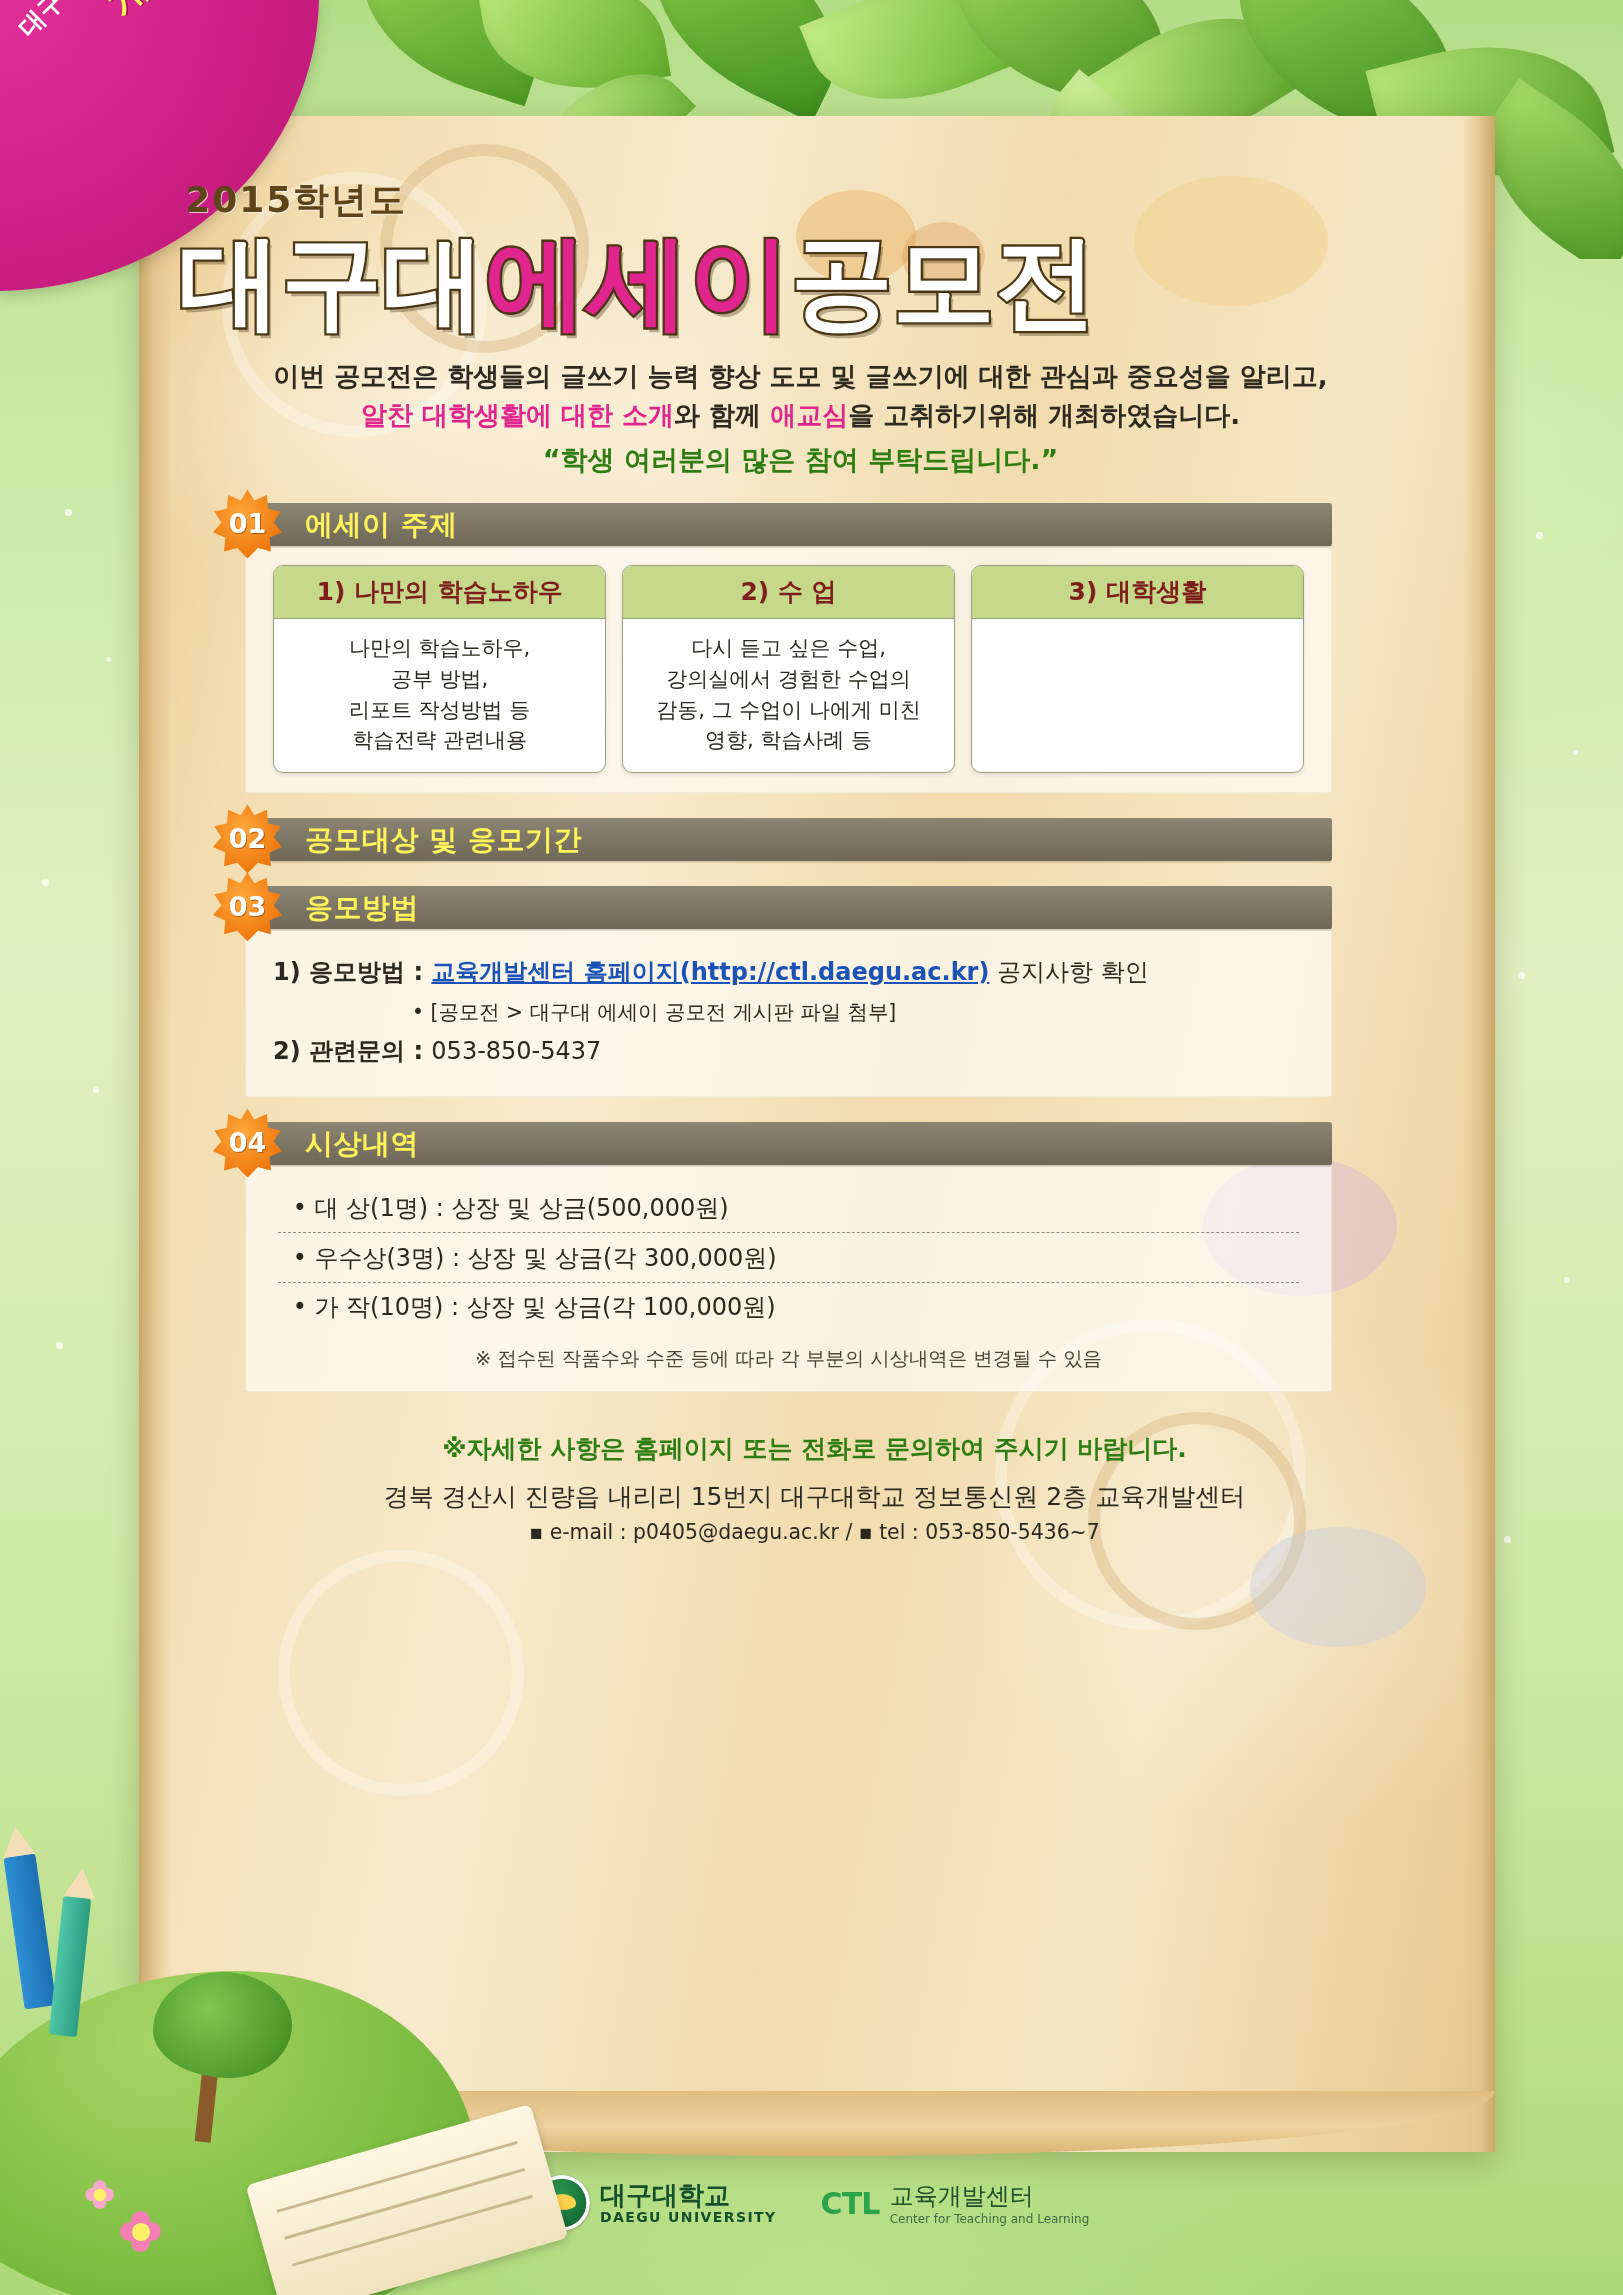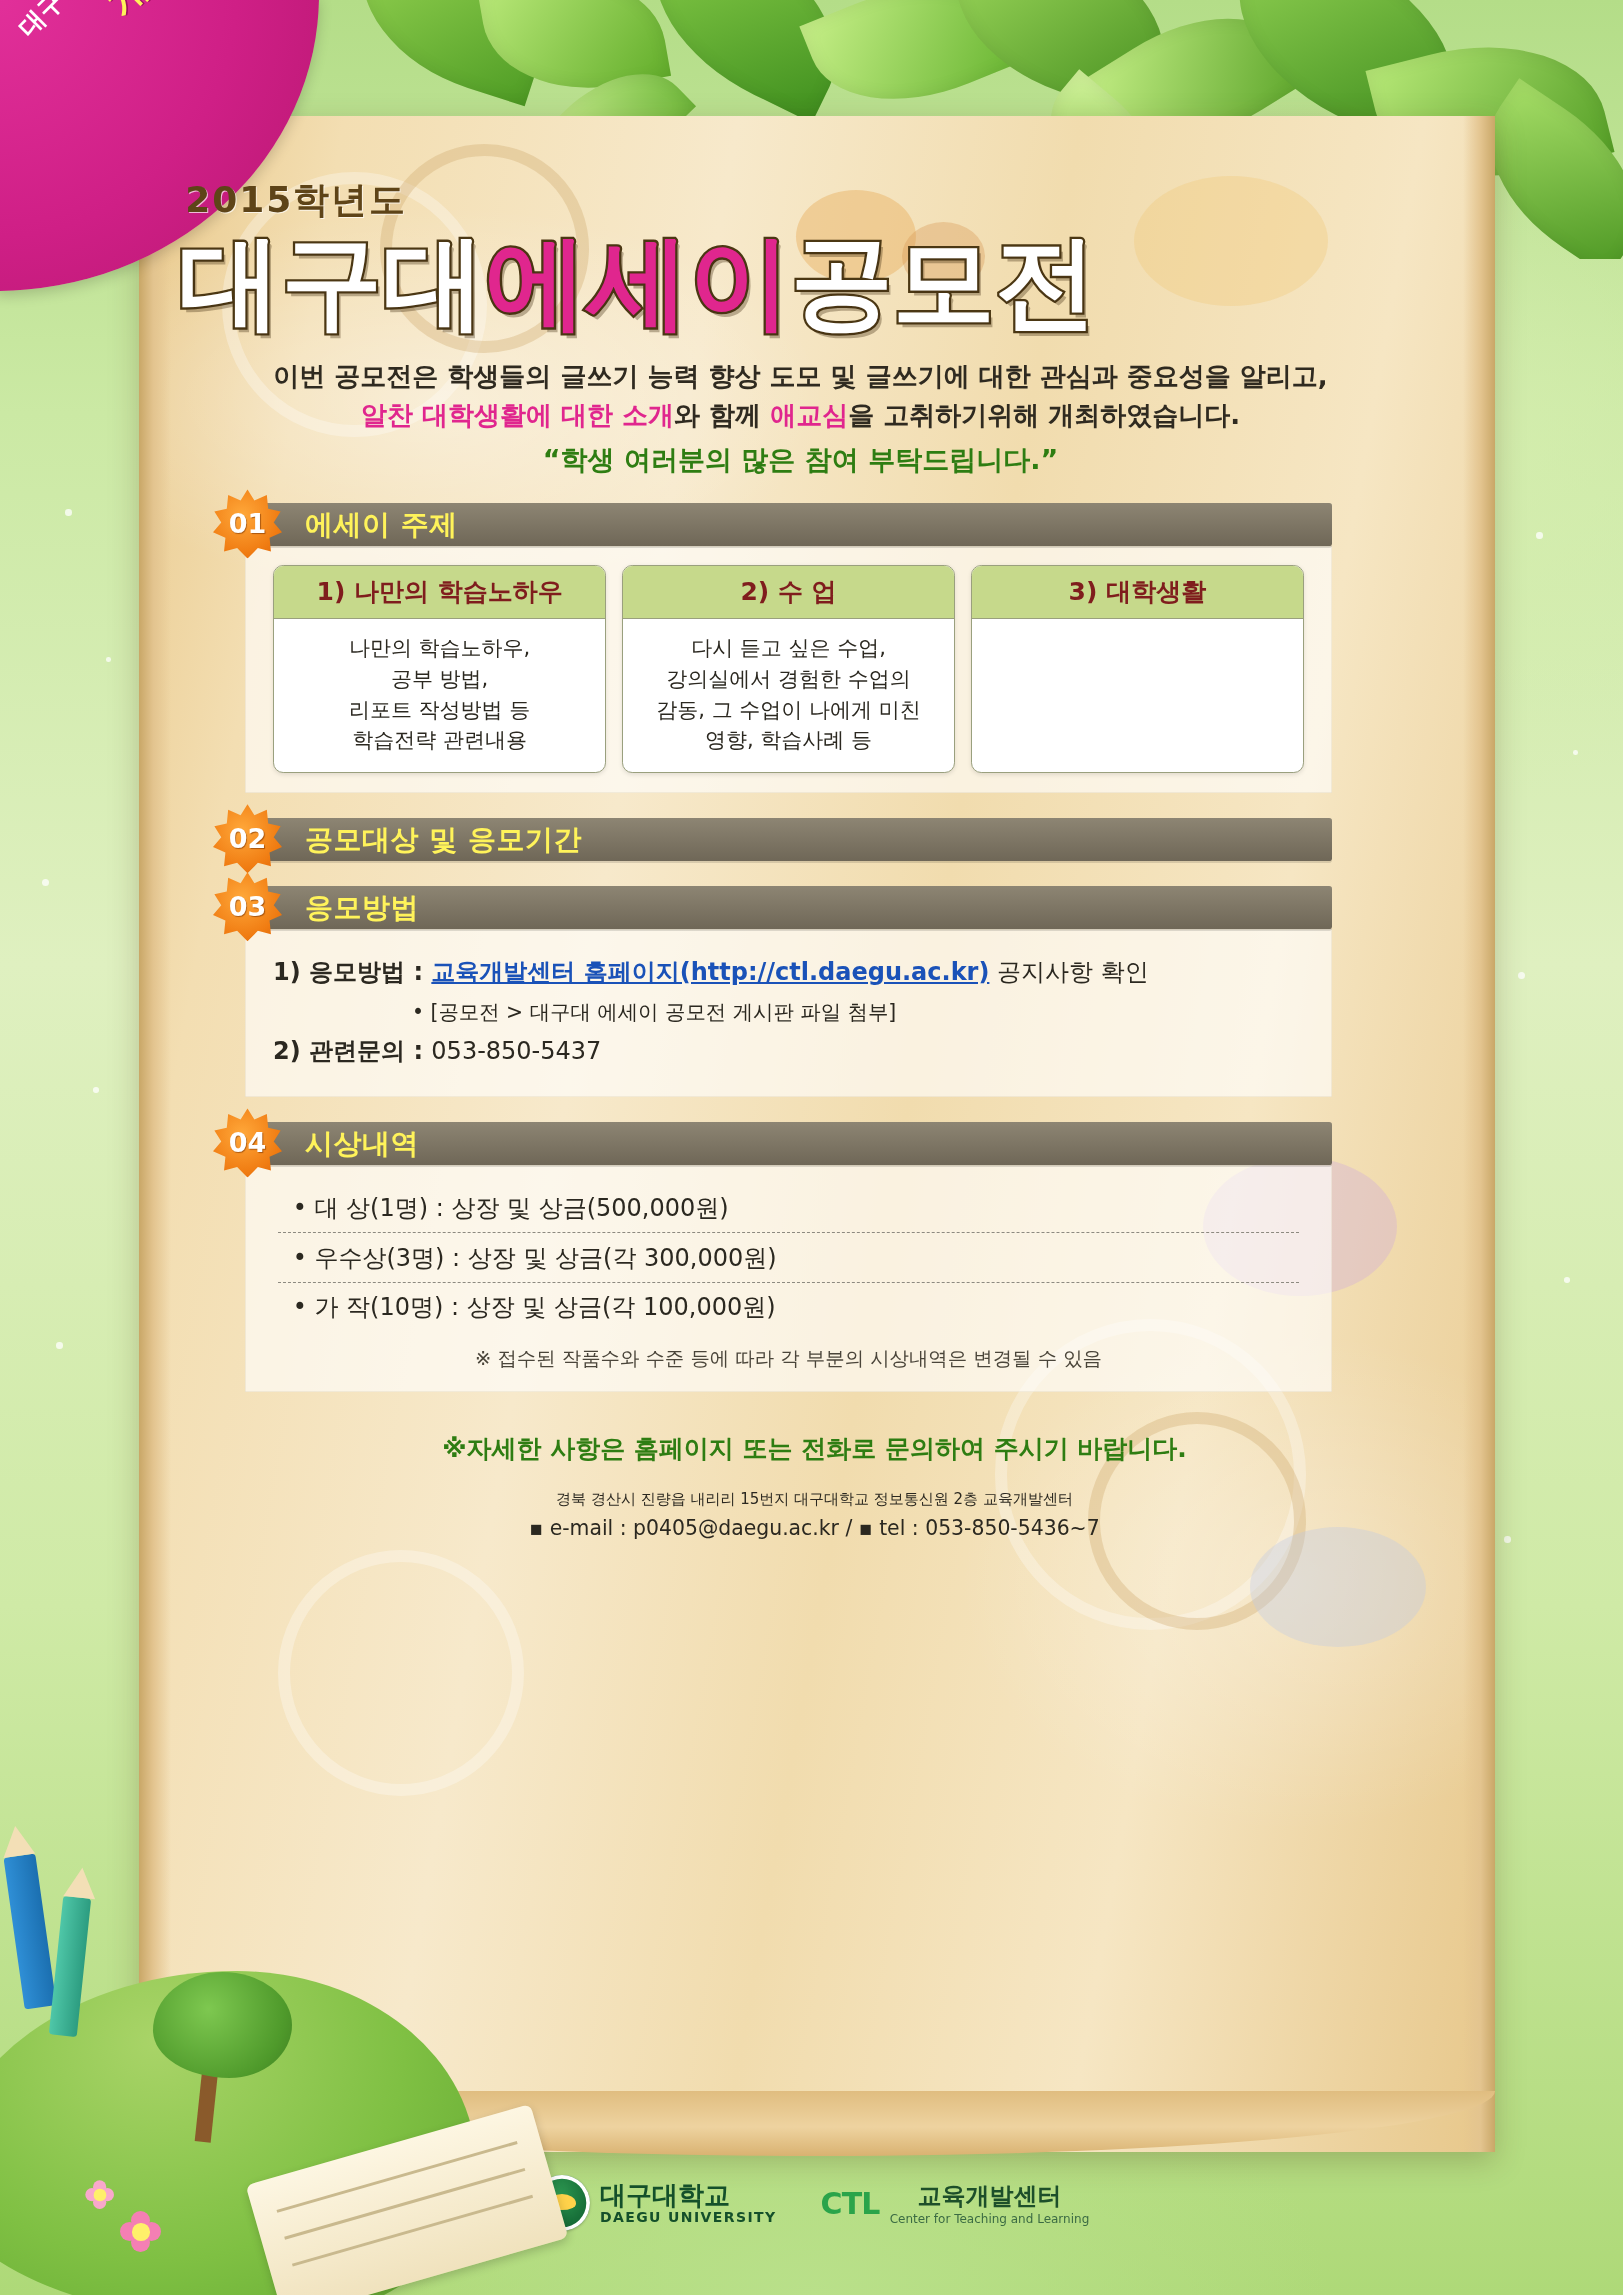--- a/index.html
+++ b/index.html
@@ -334,22 +334,22 @@
     margin-top: 40px;
     text-align: center;
     width: 1277px;
   }
   #footer .f1 {
     font-size: 25px;
     font-weight: bold;
     color: #2e7d12;
   }
   #footer .f2 {
-    margin-top: 25px;
-    font-size: 15px;
+    margin-top: 15px;
+    font-size: 25px;
     color: #2b2820;
   }
   #footer .f3 {
     margin-top: 7.4px;
     font-size: 20.4px;
     color: #2b2820;
   }
 
   
   #logos {
@@ -378,21 +378,21 @@
   .logo-text-main {
     font-size: 26px; font-weight: bold; color: #14502a; line-height: 1.1;
   }
   .logo-text-sub {
     font-size: 14px; font-weight: bold; color: #14502a; letter-spacing: 1.4px;
   }
   .ctl-mark {
     font-size: 30px; font-weight: bold; color: #2aa44a;
     letter-spacing: -0.9px;
   }
-  .ctl-name { font-size: 24px; font-weight: bold; color: #1d4f2a; text-align: center; }
+  .ctl-name { font-size: 24px; font-weight: normal; color: #1d4f2a; }
   .ctl-sub { font-size: 12px; color: #3b6b43; }
 
   
   #hill {
     position: absolute;
     left: -56px; bottom: -28px;
     width: 532px; height: 352px;
     background: radial-gradient(ellipse at 40% 20%, #a9d468 0%, #7fc043 55%, #5fa52f 100%);
     border-radius: 55% 45% 40% 60% / 60% 55% 45% 40%;
   }

